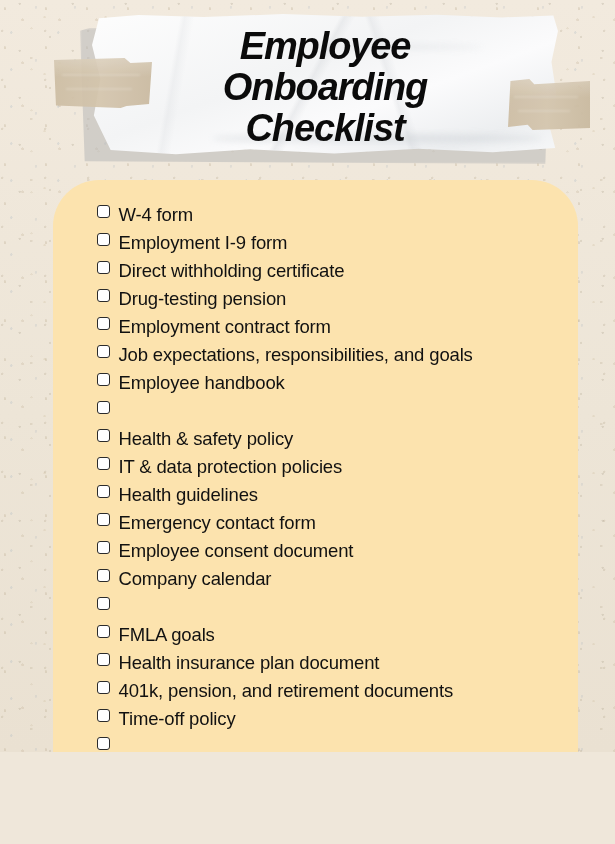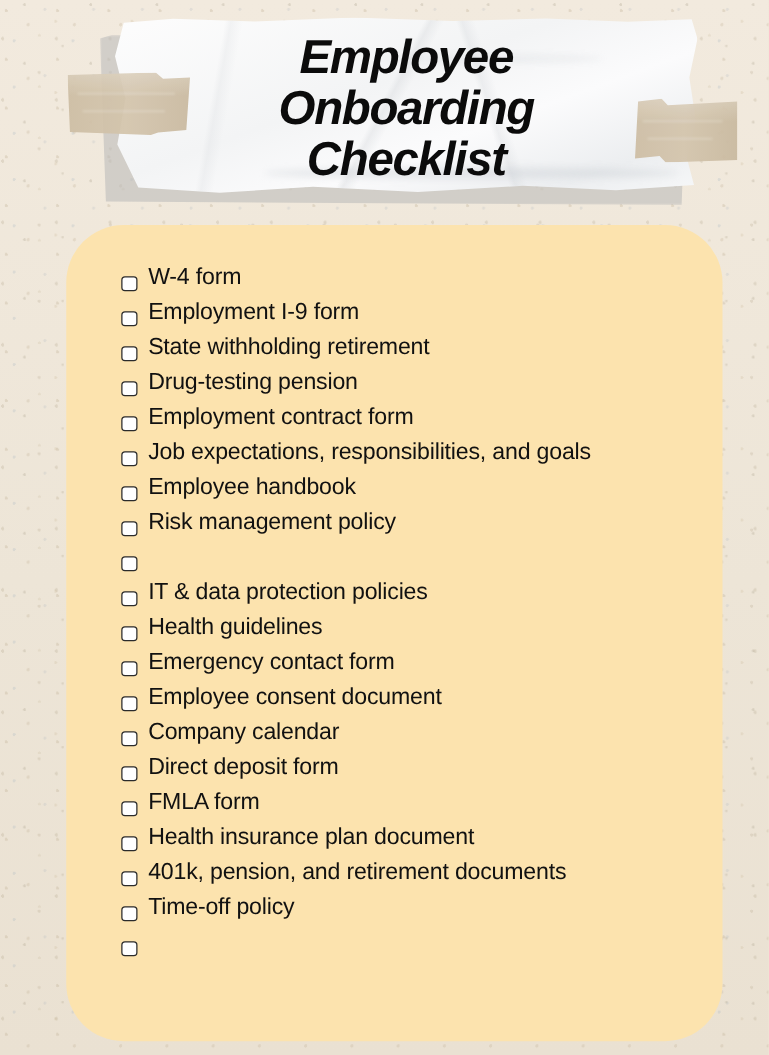--- a/index.html
+++ b/index.html
@@ -10,21 +10,21 @@
     width: 615px;
     height: 844px;
     overflow: hidden;
     font-family: "Liberation Sans", "DejaVu Sans", sans-serif;
     background: #efe7da;
   }
 
   #poster {
     position: relative;
     width: 615px;
-    height: 844px;
+    height: 752px;
     overflow: hidden;
     background-color: #f0e8db;
     background-image:
       radial-gradient(circle at 12% 22%, rgba(186,170,142,0.30) 0 1.1px, transparent 1.4px),
       radial-gradient(circle at 37% 8%,  rgba(160,150,128,0.26) 0 1.0px, transparent 1.3px),
       radial-gradient(circle at 61% 46%, rgba(192,175,148,0.28) 0 1.2px, transparent 1.5px),
       radial-gradient(circle at 85% 72%, rgba(168,156,132,0.24) 0 1.0px, transparent 1.3px),
       radial-gradient(circle at 24% 88%, rgba(150,170,186,0.22) 0 1.1px, transparent 1.4px),
       radial-gradient(circle at 73% 30%, rgba(206,190,160,0.30) 0 1.0px, transparent 1.3px),
       radial-gradient(circle at 5%  63%, rgba(176,162,136,0.26) 0 1.2px, transparent 1.5px),
@@ -123,21 +123,21 @@
     background: #fce3ae;
     border-radius: 46px;
   }
   #checklist {
     position: absolute;
     left: 44px; top: 24px;
     right: 18px;
   }
   .check-row {
     display: flex;
-    align-items: flex-end;
+    align-items: flex-start;
     height: 28px;
   }
   .checkbox {
     flex: 0 0 auto;
     width: 10.5px;
     height: 10.5px;
     border: 1.4px solid #2b2b2b;
     border-radius: 3px;
     background: #ffffff;
     margin-right: 9px;
@@ -184,44 +184,44 @@
         <div class="check-row">
           <span class="checkbox"></span>
           <span class="check-label">W-4 form</span>
         </div>
         <div class="check-row">
           <span class="checkbox"></span>
           <span class="check-label">Employment I-9 form</span>
         </div>
         <div class="check-row">
           <span class="checkbox"></span>
-          <span class="check-label">State withholding retirement</span>
+          <span class="check-label">Direct withholding certificate</span>
         </div>
         <div class="check-row">
           <span class="checkbox"></span>
           <span class="check-label">Drug-testing pension</span>
         </div>
         <div class="check-row">
           <span class="checkbox"></span>
           <span class="check-label">Employment contract form</span>
         </div>
         <div class="check-row">
           <span class="checkbox"></span>
           <span class="check-label">Job expectations, responsibilities, and goals</span>
         </div>
         <div class="check-row">
           <span class="checkbox"></span>
           <span class="check-label">Employee handbook</span>
         </div>
         <div class="check-row">
           <span class="checkbox"></span>
-          <span class="check-label">Risk management policy</span>
-        </div>
-        <div class="check-row">
-          <span class="checkbox"></span>
+        </div>
+        <div class="check-row">
+          <span class="checkbox"></span>
+          <span class="check-label">Health &amp; safety policy</span>
         </div>
         <div class="check-row">
           <span class="checkbox"></span>
           <span class="check-label">IT &amp; data protection policies</span>
         </div>
         <div class="check-row">
           <span class="checkbox"></span>
           <span class="check-label">Health guidelines</span>
         </div>
         <div class="check-row">
@@ -231,25 +231,24 @@
         <div class="check-row">
           <span class="checkbox"></span>
           <span class="check-label">Employee consent document</span>
         </div>
         <div class="check-row">
           <span class="checkbox"></span>
           <span class="check-label">Company calendar</span>
         </div>
         <div class="check-row">
           <span class="checkbox"></span>
-          <span class="check-label">Direct deposit form</span>
-        </div>
-        <div class="check-row">
-          <span class="checkbox"></span>
-          <span class="check-label">FMLA form</span>
+        </div>
+        <div class="check-row">
+          <span class="checkbox"></span>
+          <span class="check-label">FMLA goals</span>
         </div>
         <div class="check-row">
           <span class="checkbox"></span>
           <span class="check-label">Health insurance plan document</span>
         </div>
         <div class="check-row">
           <span class="checkbox"></span>
           <span class="check-label">401k, pension, and retirement documents</span>
         </div>
         <div class="check-row">

